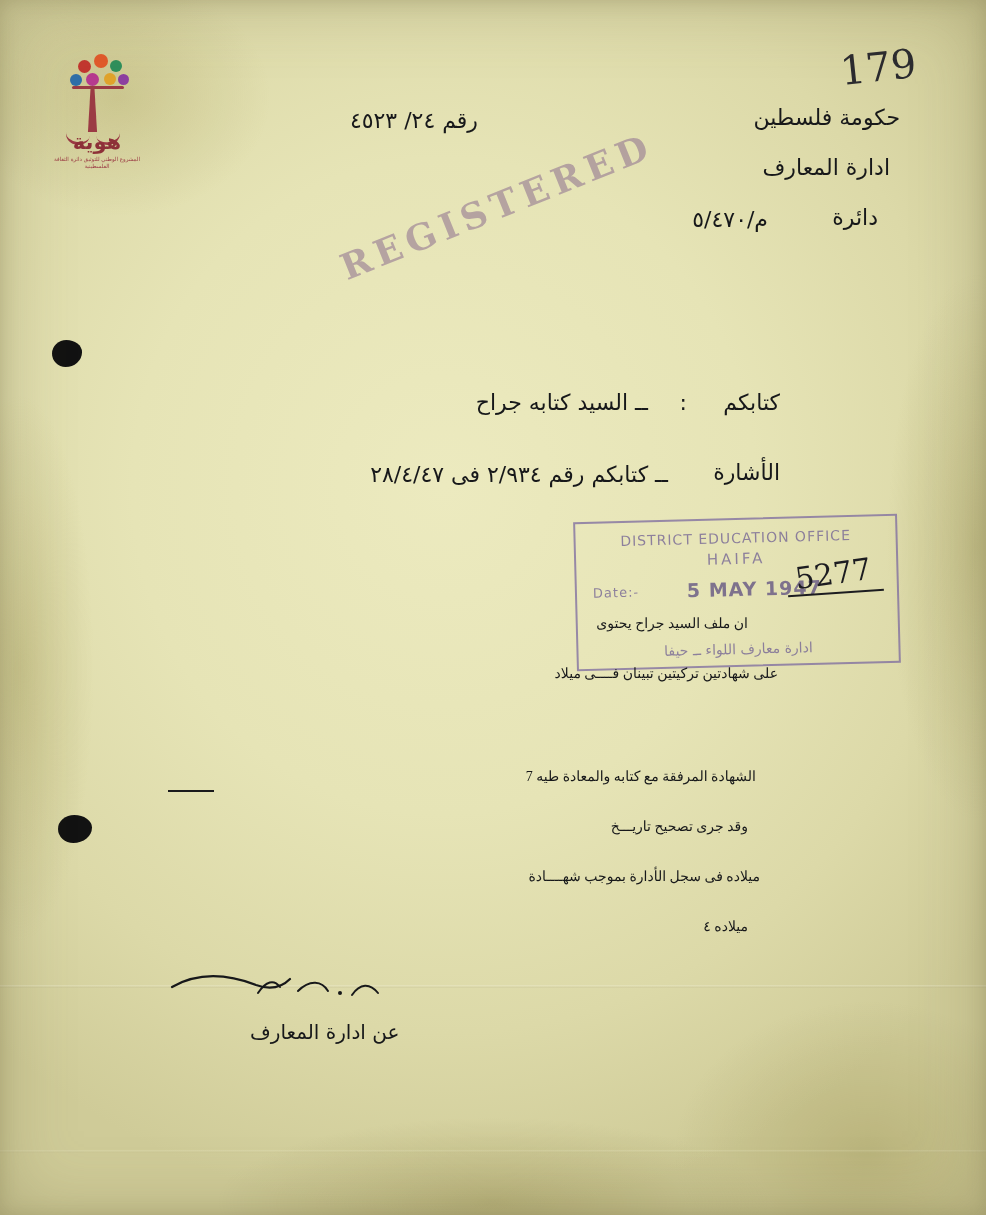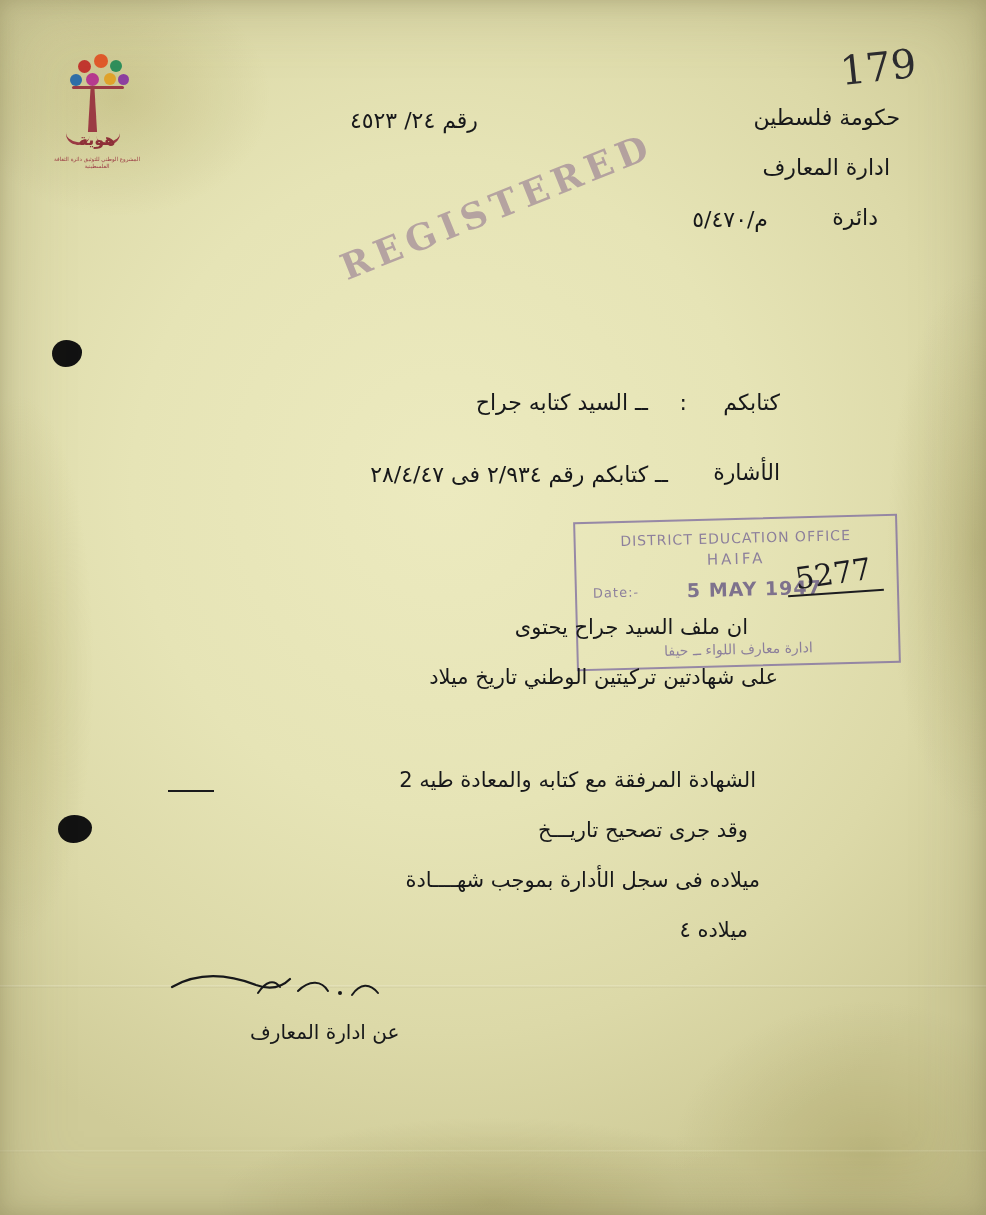--- a/index.html
+++ b/index.html
@@ -85,21 +85,21 @@
   .dot {
     position: absolute;
     border-radius: 50%;
   }
   .logo-text-ar {
     position: absolute;
     left: 0; top: 104px;
     width: 110px;
     text-align: center;
     color: #8d3038;
-    font-size: 16px;
+    font-size: 21px;
     font-weight: bold;
     direction: rtl;
   }
   .logo-text-sub {
     position: absolute;
     left: 0; top: 130px;
     width: 110px;
     text-align: center;
     color: #9b3b44;
     font-size: 5.5px;
@@ -110,21 +110,21 @@
   
   .ar {
     position: absolute;
     direction: rtl;
     color: #17181a;
     font-family: "DejaVu Sans", sans-serif;
     white-space: nowrap;
     letter-spacing: 1px;
   }
   .hdr { font-size: 22px; }
-  .body-line { font-size: 21px; letter-spacing: 2px; }
+  .body-line { font-size: 14px; letter-spacing: 2px; font-family: Liberation Serif, serif; }
 
   .page-number {
     position: absolute;
     right: 70px;
     top: 44px;
     font-size: 40px;
     color: #2b2b2f;
     font-family: "DejaVu Serif", serif;
     transform: rotate(-6deg);
   }
@@ -276,23 +276,23 @@
     <div class="l1">DISTRICT EDUCATION OFFICE</div>
     <div class="l2">HAIFA</div>
     <div class="l3">Date:-</div>
     <div class="date">5 MAY 1947</div>
     <div class="l4">ادارة معارف اللواء ــ حيفا</div>
   </div>
   <div class="stamp-number">5277</div>
   <div class="stamp-number-underline"></div>
 
   <div class="ar body-line" style="right: 238px; top: 615px;">ان ملف السيد جراح يحتوى</div>
-  <div class="ar body-line" style="right: 208px; top: 665px;">على شهادتين تركيتين الوطني تاريخ ميلاد</div>
+  <div class="ar body-line" style="right: 208px; top: 665px;">على شهادتين تركيتين تبينان فــــى ميلاد</div>
   <div class="dash" style="left: 168px; top: 790px; width: 46px;"></div>
-  <div class="ar body-line" style="right: 230px; top: 768px;">الشهادة المرفقة مع كتابه والمعادة طيه 2</div>
+  <div class="ar body-line" style="right: 230px; top: 768px;">الشهادة المرفقة مع كتابه والمعادة طيه 7</div>
   <div class="ar body-line" style="right: 238px; top: 818px;">وقد جرى تصحيح تاريـــخ</div>
   <div class="ar body-line" style="right: 226px; top: 868px;">ميلاده فى سجل الأدارة بموجب شهــــادة</div>
   <div class="ar body-line" style="right: 238px; top: 918px;">ميلاده ٤</div>
 
   <div class="blot" style="left: 52px; top: 340px; width: 30px; height: 27px;"></div>
   <div class="blot" style="left: 58px; top: 815px; width: 34px; height: 28px;"></div>
 
   <div class="signature">
     <svg width="220" height="40" viewBox="0 0 220 40" fill="none">
       <path d="M2 22 C 30 6, 60 10, 86 20 C 100 25, 112 22, 120 14" stroke="#17181a" stroke-width="2.2" fill="none" stroke-linecap="round"></path>

